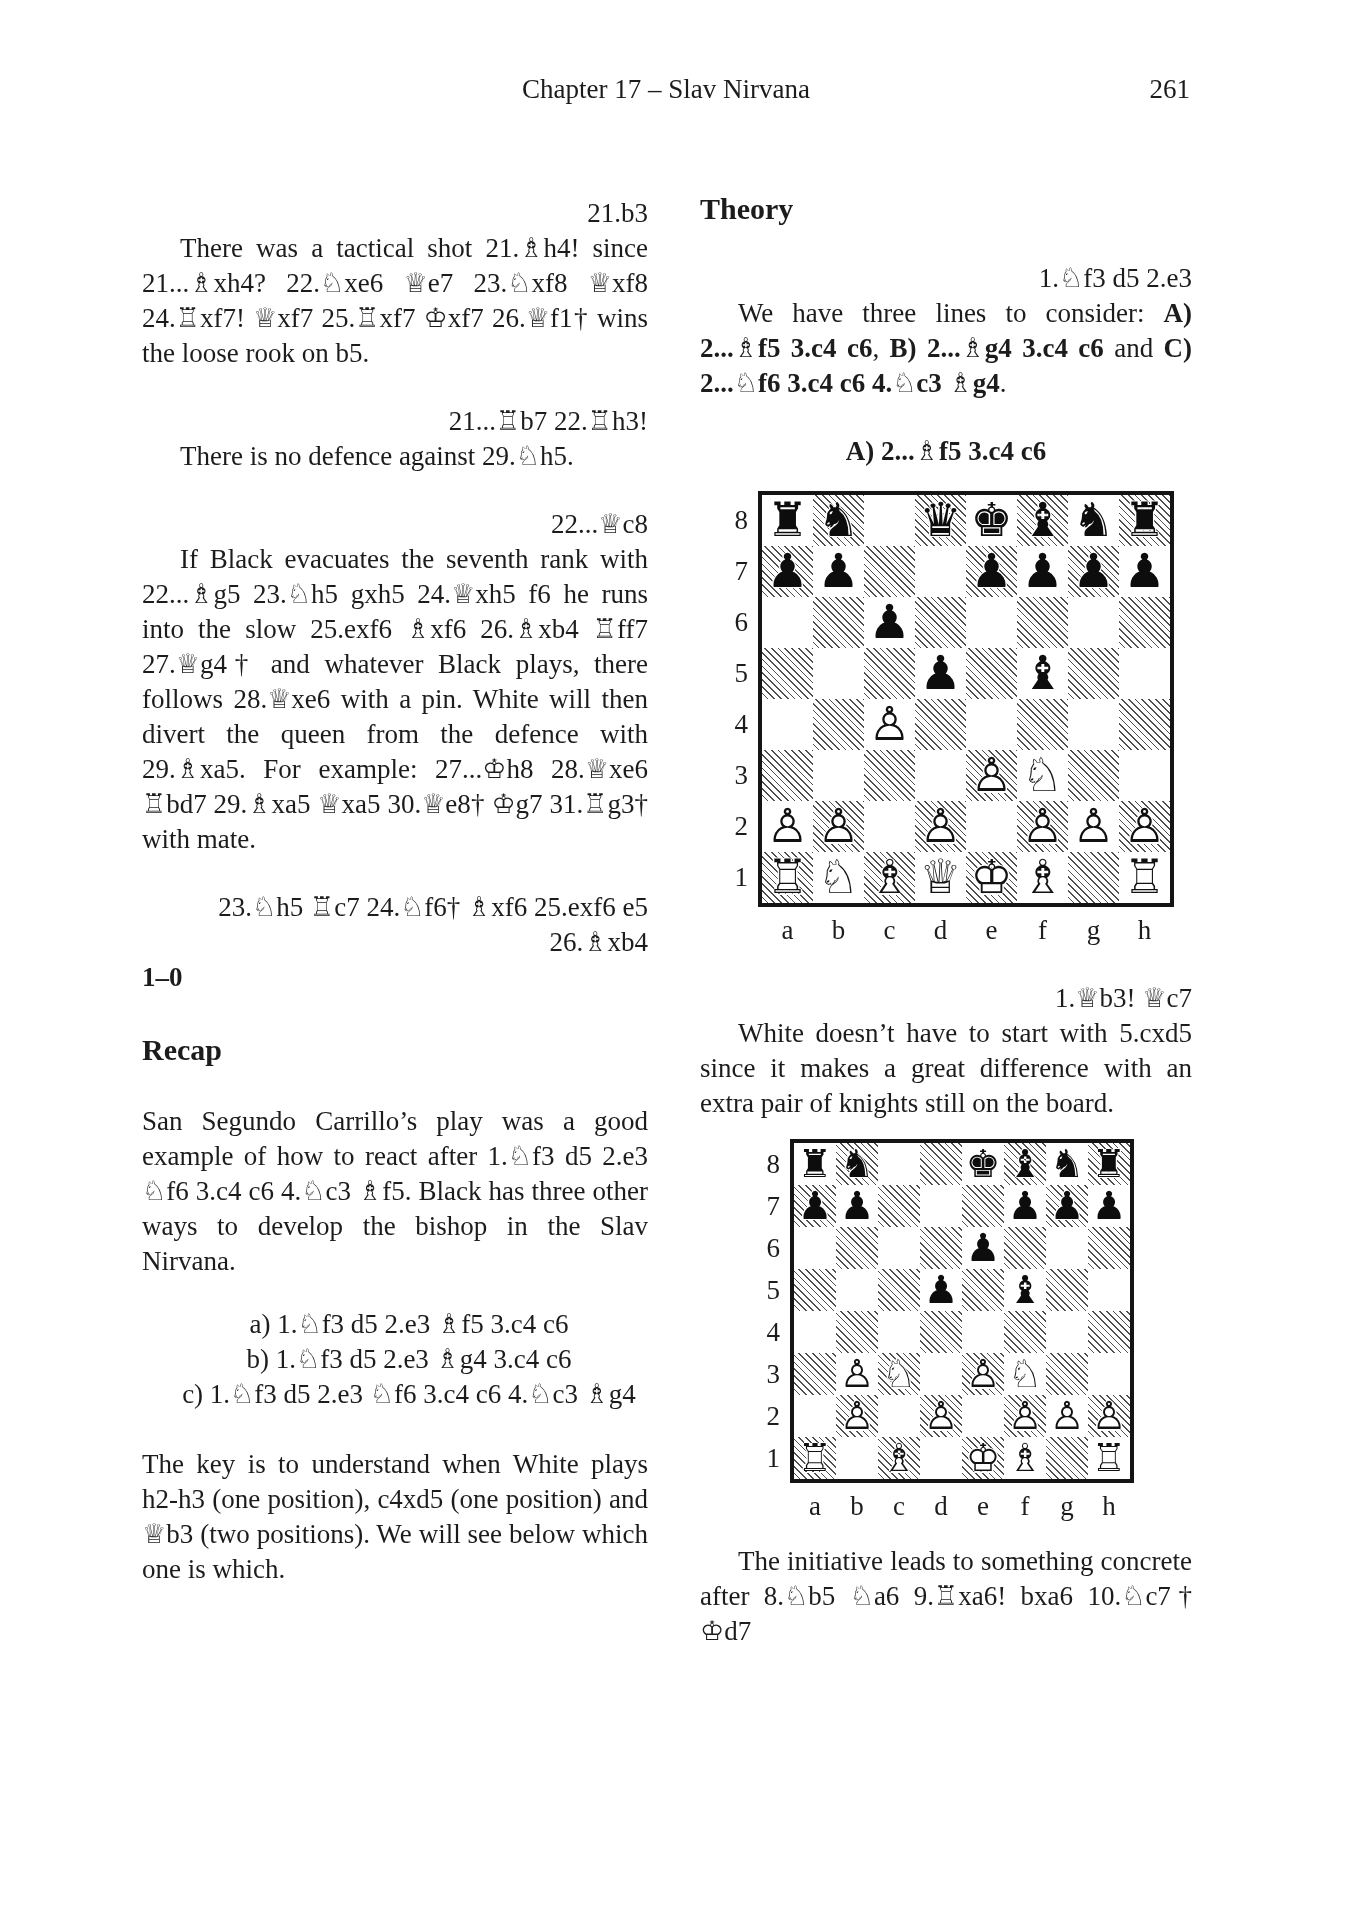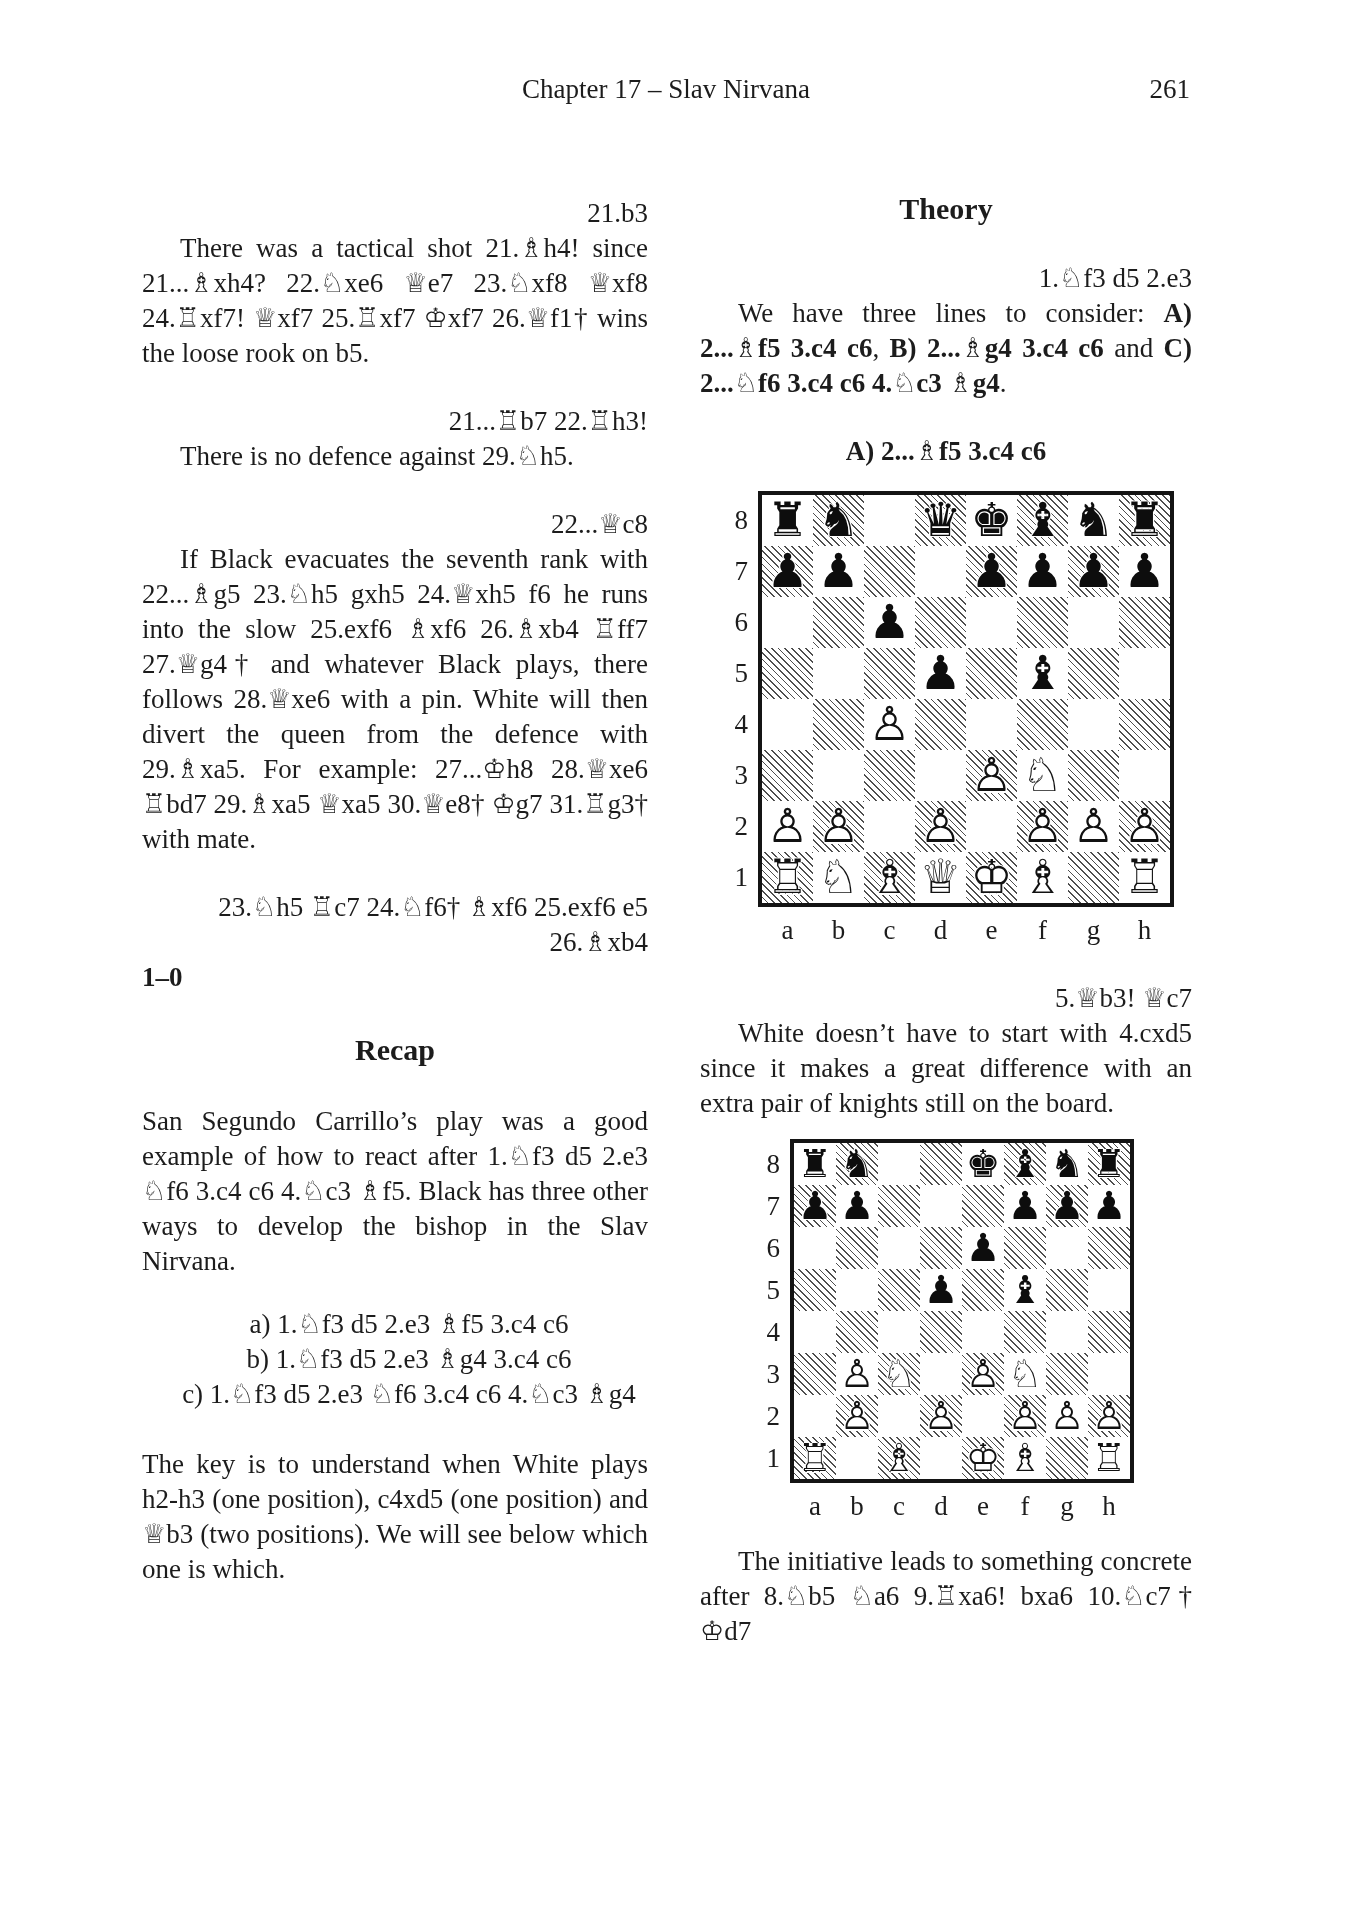--- a/index.html
+++ b/index.html
@@ -15,21 +15,21 @@
   .column { position:absolute; }
   .col-left  { left:142px; top:196px; width:506px; }
   .col-right { left:700px; top:190px; width:492px; }
   .column p { margin:0; }
   .column > :first-child { margin-top:0 !important; }
 
   .move-heading { font-weight:normal; margin-top:33px !important; text-align:right; }
   .score { font-weight:bold; }
   .para { text-align:justify; text-indent:38px; }
   .para-noindent { text-align:justify; margin-top:35px !important; }
-  .center-heading { font-weight:bold; text-align:center; font-size:30px; line-height:38px; margin:36px 0 2px !important; }
+  .center-heading { font-weight:bold; font-size:30px; line-height:38px; margin:36px 0 2px !important; }
   .variation-heading { font-weight:bold; text-align:center; margin:33px 0 22px !important; }
   .list { margin-top:28px; padding-left:28px; }
   .list-item { text-align:center; }
 
   
   .diagram { margin:18px 0 20px; }
   .diagram-diagram1 { --sq:51px; margin-left:18px; }
   .diagram-diagram2 { --sq:42px; margin-left:50px; }
   .diagram-inner { display:flex; align-items:stretch; }
   .rank-labels { display:flex; flex-direction:column; width:30px; margin-right:10px; padding-top:4px; }
@@ -310,22 +310,22 @@
           <div class="file-label">a</div>
           <div class="file-label">b</div>
           <div class="file-label">c</div>
           <div class="file-label">d</div>
           <div class="file-label">e</div>
           <div class="file-label">f</div>
           <div class="file-label">g</div>
           <div class="file-label">h</div>
         </div>
       </div>
-      <p class="move-heading">5.♕b3! ♕c7</p>
-      <p class="para">White doesn’t have to start with 4.cxd5 since it makes a great difference with an extra pair of knights still on the board.</p>
+      <p class="move-heading">1.♕b3! ♕c7</p>
+      <p class="para">White doesn’t have to start with 5.cxd5 since it makes a great difference with an extra pair of knights still on the board.</p>
       <div class="diagram diagram-diagram2">
         <div class="diagram-inner">
           <div class="rank-labels">
             <div class="rank-label">8</div>
             <div class="rank-label">7</div>
             <div class="rank-label">6</div>
             <div class="rank-label">5</div>
             <div class="rank-label">4</div>
             <div class="rank-label">3</div>
             <div class="rank-label">2</div>

